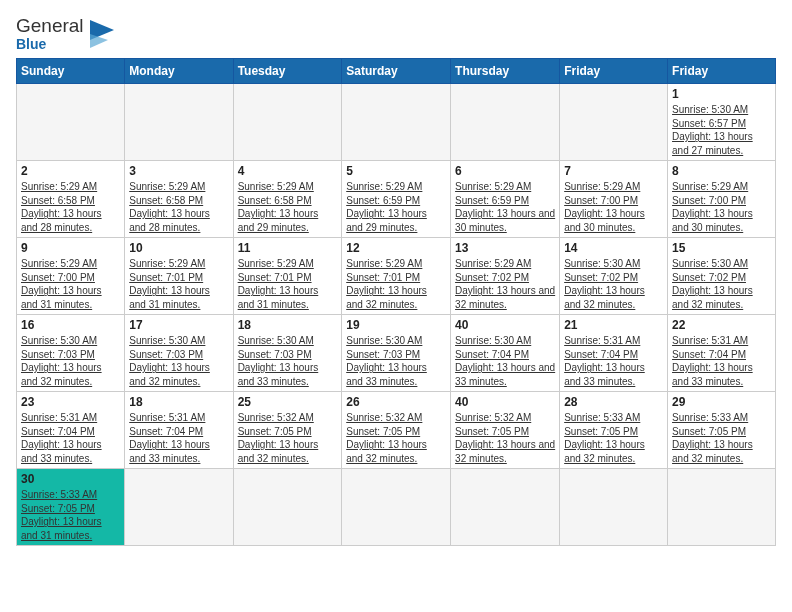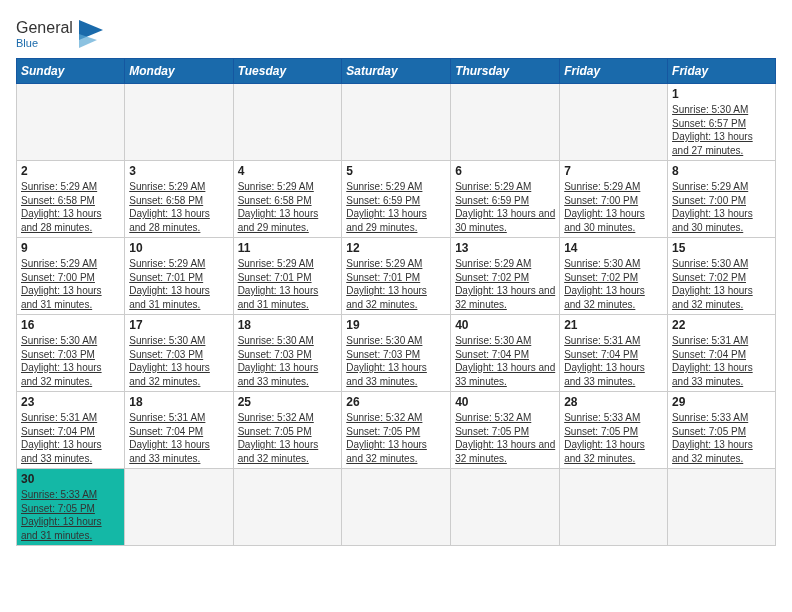--- a/index.html
+++ b/index.html
@@ -45,21 +45,20 @@
       margin-top: 6px;
     }
     .calendar th {
       background: #1a6aab;
       color: #fff;
       font-size: 12px;
       font-weight: bold;
       padding: 5px 4px;
       text-align: left;
       border: 1px solid #1557a0;
-      font-style: italic;
     }
     .calendar td {
       border: 1px solid #ccc;
       vertical-align: top;
       padding: 3px 4px;
       width: 113px;
       min-height: 72px;
       background: #fff;
     }
     .calendar td.empty {
@@ -84,24 +83,24 @@
     .last-row td.has-data {
       background: #14b8a6;
     }
   </style>
 </head>
 <body>
 
 <div class="header-area">
   <div class="logo">
     <div>
-      <div style="font-size:16px;color:#444;line-height:1.1;">
+      <div style="font-size:19px;color:#444;line-height:1.1;">
         <span style="color:#333;font-weight:normal;">General</span>
       </div>
-      <div style="font-size:11px;color:#1a6aab;font-weight:normal;line-height:1.1;">Blue</div>
+      <div style="font-size:14px;color:#1a6aab;font-weight:bold;line-height:1.1;">Blue</div>
     </div>
 
     <svg class="logo-icon" viewBox="0 0 36 36" xmlns="http://www.w3.org/2000/svg">
       <polygon points="4,4 28,14 4,24" fill="#1a6aab"></polygon>
       <polygon points="4,18 22,24 4,32" fill="#5ba8d4" opacity="0.7"></polygon>
     </svg>
   </div>
   <div class="title-block">
     <div class="month-year"></div>
     <div class="subtitle"></div>

